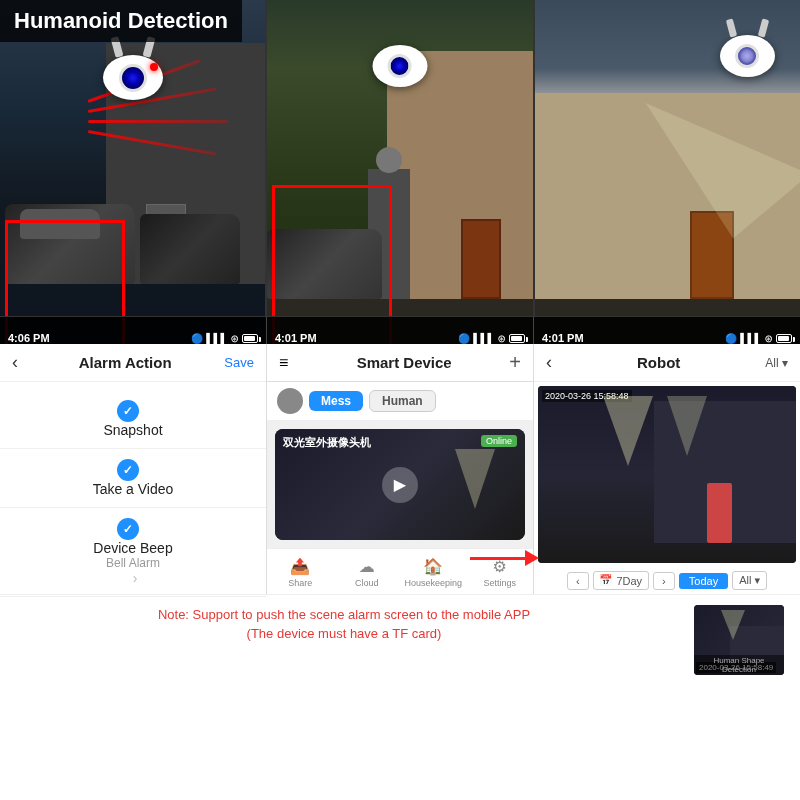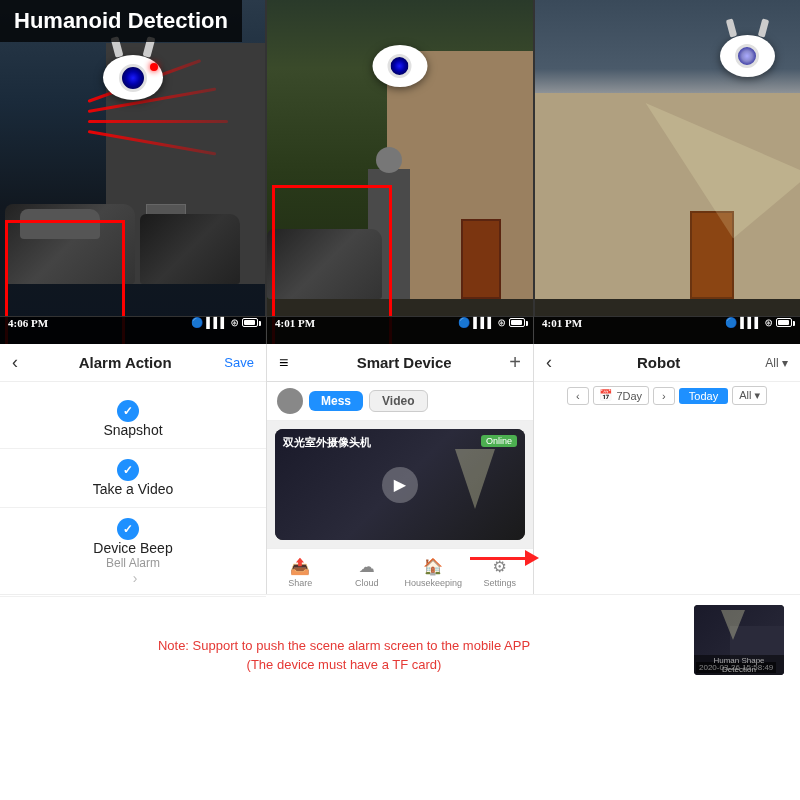--- a/index.html
+++ b/index.html
@@ -703,21 +703,21 @@
     .note-text {
       color: #e53935;
       font-size: 13px;
       text-align: center;
       line-height: 1.5;
     }
 
     
     .note-row {
       display: flex;
-      align-items: flex-end;
+      align-items: flex-start;
       gap: 22px;
     }
 
     .note-texts {
       flex: 1;
     }
 
     .thumbnail {
       width: 90px;
       height: 70px;
@@ -793,24 +793,23 @@
       left: 0;
       width: 800px;
       height: 28px;
       display: flex;
     }
 
     .phone-status-bar {
       flex: 1;
       background: rgba(0,0,0,0.88);
       display: flex;
-      align-items: flex-start;
+      align-items: flex-end;
       padding: 0 8px;
       border-top: 1px solid #333;
-      font-family: Liberation Serif, serif;
     }
 
     .phone-status-bar + .phone-status-bar {
       border-left: 1px solid #444;
     }
 
     .ps-time {
       font-size: 11px;
       color: #fff;
       font-weight: 600;
@@ -1004,21 +1003,21 @@
 
       <div class="panel-smart">
         <div class="smart-header">
           <span style="width:20px;">≡</span>
           <span class="smart-title">Smart Device</span>
           <span class="plus-icon">+</span>
         </div>
         <div class="tab-bar">
           <div class="camera-icon-small"></div>
           <button class="tab-btn tab-mess">Mess</button>
-          <button class="tab-btn tab-alarm">Video</button>
+          <button class="tab-btn tab-alarm">Human</button>
         </div>
         <div class="device-card">
           <div class="device-card-bg">
             <span class="device-name">双光室外摄像头机</span>
             <span class="online-badge">Online</span>
             <div class="light-effect"></div>
             <div class="play-btn">
               <span>▶</span>
             </div>
           </div>
@@ -1043,20 +1042,30 @@
         </div>
       </div>
 
       <div class="panel-robot">
         <div class="robot-header">
           <span style="font-size:18px;color:#333;cursor:pointer;">‹</span>
           <span class="robot-title">Robot</span>
           <span class="filter-dropdown">All ▾</span>
         </div>
         <div class="robot-content">
+          <div class="robot-cam-view">
+            <div class="robot-cam-bg">
+              <span class="robot-cam-timestamp">2020-03-26 15:58:48</span>
+              <div class="room-shelf"></div>
+              <div class="room-light"></div>
+              <div class="room-light2"></div>
+
+              <div style="position:absolute;bottom:20px;right:25%;width:25px;height:60px;background:#c44;border-radius:2px;"></div>
+            </div>
+          </div>
           <div class="robot-pagination">
             <button class="page-btn">‹</button>
             <div class="date-display">
               <span>📅</span>
               <span>7Day</span>
             </div>
             <button class="page-btn">›</button>
             <button class="page-btn-today">Today</button>
             <div class="all-filter">
               <span>All ▾</span>

